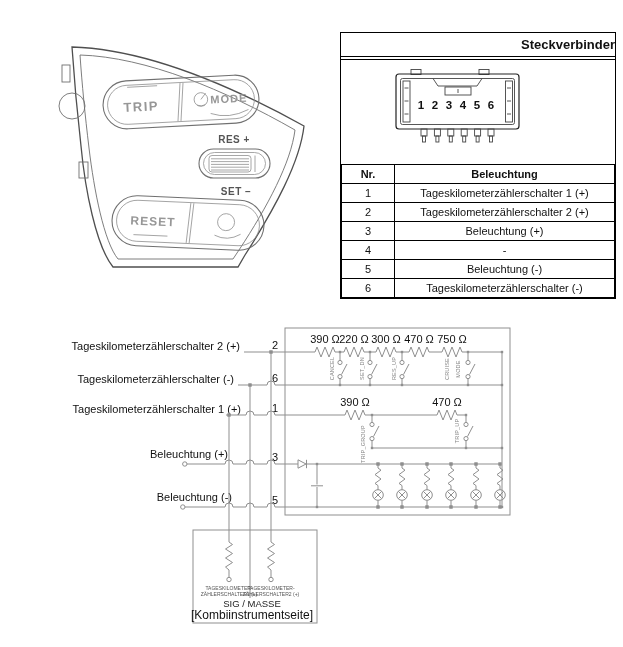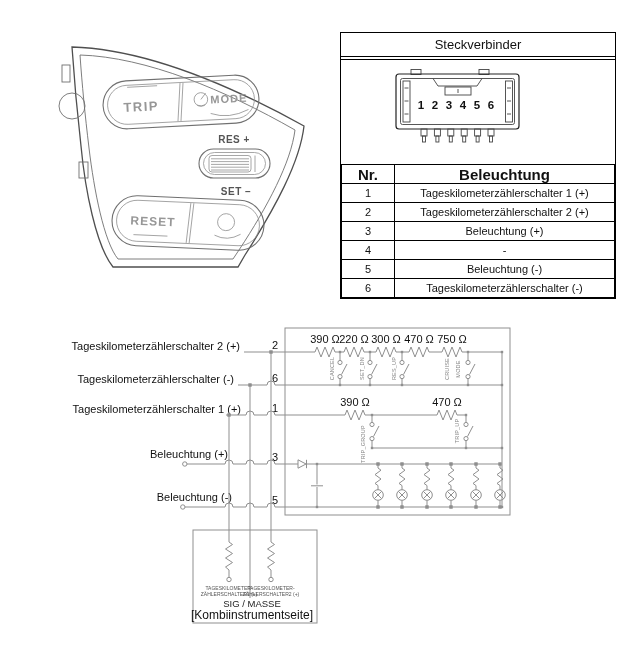--- a/index.html
+++ b/index.html
@@ -1,26 +1,26 @@
 <!DOCTYPE html>
 <html><head>
 <meta charset="utf-8">
 <style>
   html,body{margin:0;padding:0;background:#fff;}
   #stage{position:relative;width:623px;height:647px;background:#fff;overflow:hidden;
          font-family:"Liberation Sans", sans-serif;color:#111;}
   svg{display:block;}
   
   .panel{position:absolute;left:340px;top:32px;width:274px;border:1.5px solid #000;background:#fff;}
-  .panel-title{height:23px;line-height:23px;text-align:center;font-weight:normal;font-size:13px;border-bottom:1px solid #000;}
+  .panel-title{height:23px;line-height:23px;text-align:right;font-weight:bold;font-size:13px;border-bottom:1px solid #000;}
   .title-rule{height:2px;border-bottom:1px solid #000;}
   table.pins{border-collapse:collapse;width:100%;table-layout:fixed;}
   table.pins td,table.pins th{border:1px solid #000;height:18px;text-align:center;vertical-align:middle;
         font-size:11px;padding:0;overflow:hidden;white-space:nowrap;}
-  table.pins th{font-size:15px;font-weight:bold;}
+  table.pins th{font-size:11px;font-weight:bold;}
   table.pins .c-nr{width:52px;}
   
   .sig-label{font-size:11px;fill:#111;}
   .pin-num{font-size:11px;fill:#111;}
   .rval{font-size:11px;fill:#111;}
   .swlbl{font-size:5.5px;fill:#858585;letter-spacing:.2px;}
   .tiny{font-size:5px;fill:#555;}
   .sigm{font-size:9.5px;fill:#222;}
   .capt{font-size:12px;fill:#111;}
   .wire{stroke:#8f8f8f;stroke-width:1;fill:none;}

